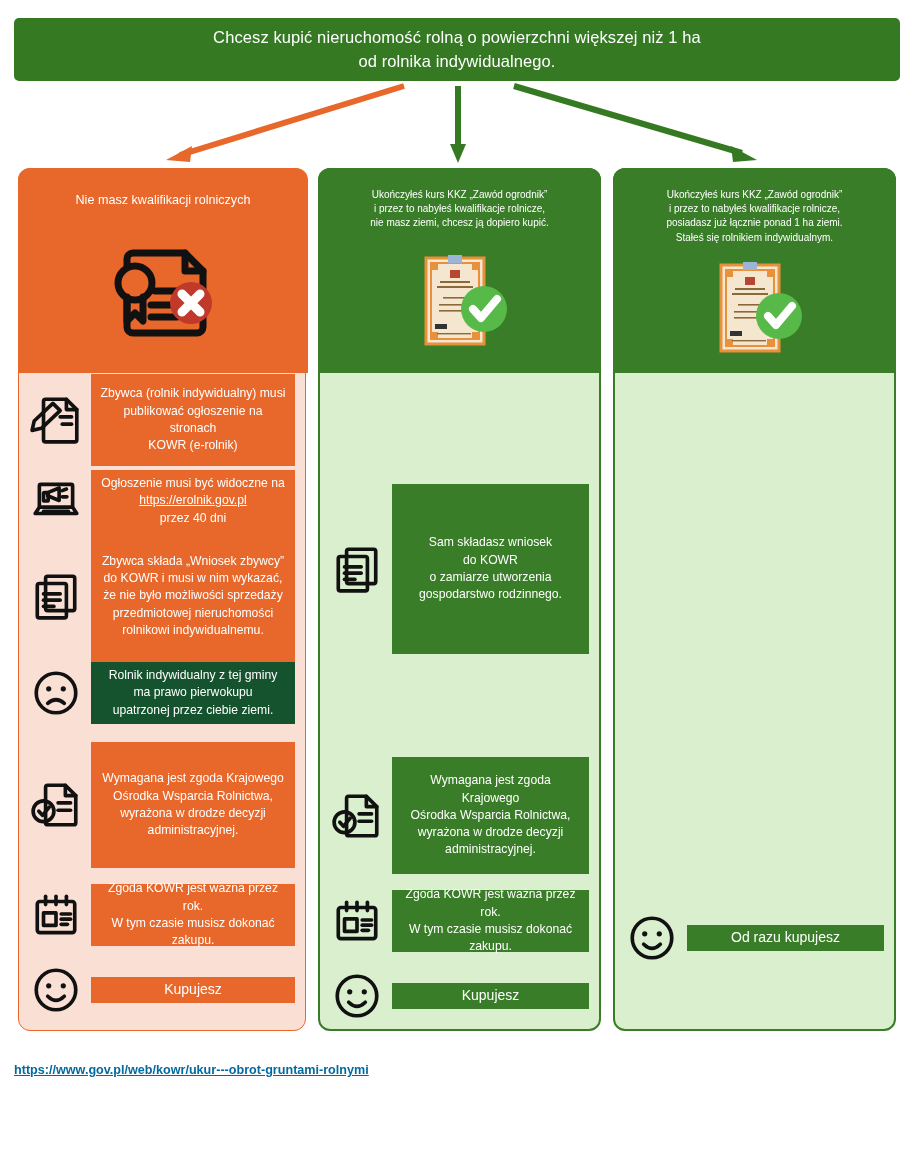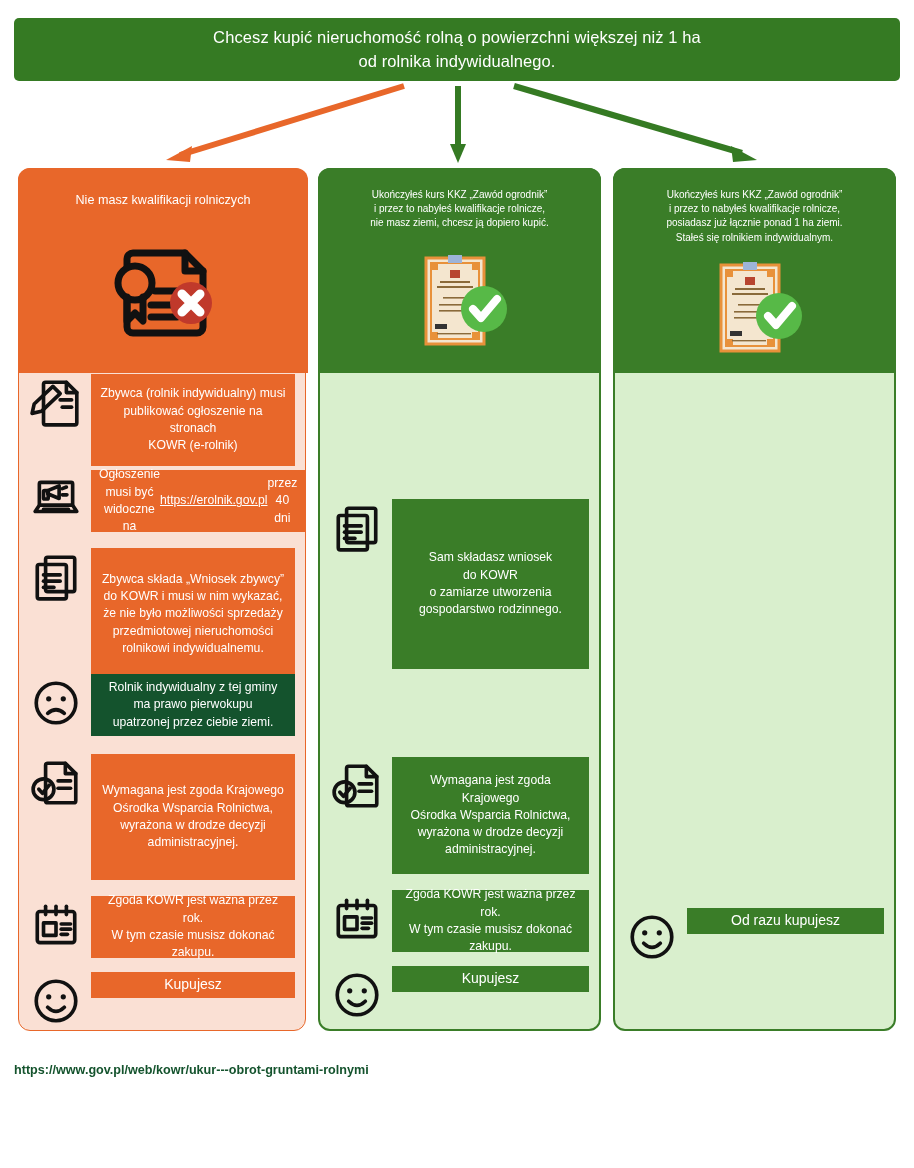--- a/index.html
+++ b/index.html
@@ -49,21 +49,21 @@
   }
   .head-a .head-title{margin-top:24px;font-size:12.6px;}
   .head-b .head-title{margin-top:20px;}
   .head-c .head-title{margin-top:20px;}
 
   .head-emblem{flex:1;display:flex;align-items:center;justify-content:center;width:100%;}
 
   
   .rows{position:absolute;left:0;top:205px;width:100%;}
   .row{
-    display:flex;box-sizing:border-box;
+    display:flex;align-items:center;box-sizing:border-box;
     padding:0 10px 0 8px;
   }
   .row-icon{
     width:58px;min-width:58px;height:58px;
     display:flex;align-items:center;justify-content:center;
   }
   .row-box{
     flex:1;margin-left:6px;box-sizing:border-box;
     display:flex;align-items:center;justify-content:center;
     text-align:center;color:#fff;line-height:1.42;
@@ -78,21 +78,21 @@
 
   svg{display:block;}
   .stroke{fill:none;stroke:#111;stroke-width:7;stroke-linecap:round;stroke-linejoin:round;}
 
   
   .footer{
     position:absolute;left:14px;top:1058px;width:886px;
     font-size:12.6px;color:#1a1a1a;line-height:2.05;
   }
   .footer b{font-weight:700;}
-  .footer .url{color:#14532d;font-weight:700;}
+  .footer .url{color:#0369a1;text-decoration:underline;font-weight:700;}
 </style>
 </head>
 <body>
 
 <div class="sheet">
 
   <div class="banner">
     <div class="banner-text">Chcesz kupić nieruchomość rolną o powierzchni większej niż 1 ha
 od rolnika indywidualnego.</div>
   </div>
@@ -152,28 +152,28 @@
           <svg width="52" height="52" viewBox="0 0 100 100">
             <rect class="stroke" x="18" y="18" width="64" height="44" rx="3"></rect>
             <path class="stroke" d="M10 74 h80 l-8 -12 H18 z"></path>
             <line class="stroke" x1="26" y1="70" x2="74" y2="70" stroke-width="5"></line>
             <path class="stroke" d="M34 34 l22 -9 v24 l-22 -9 z"></path>
             <rect class="stroke" x="26" y="34" width="9" height="16" rx="2"></rect>
             <line class="stroke" x1="62" y1="30" x2="70" y2="27" stroke-width="5"></line>
             <line class="stroke" x1="62" y1="42" x2="71" y2="42" stroke-width="5"></line>
           </svg>
         </div>
-        <div class="row-box box-orange" style="height:62px;flex-direction:row;">
+        <div class="row-box box-orange" style="height:62px;flex-direction:column;">
           <span>Ogłoszenie musi być widoczne na</span>
           <span class="lnk">https://erolnik.gov.pl</span>
           <span>przez 40 dni</span>
         </div>
       </div>
 
-      <div class="row" style="height:120px;margin-top:16px">
+      <div class="row" style="height:120px;margin-top:4px">
         <div class="row-icon">
           <svg width="52" height="52" viewBox="0 0 100 100">
             <rect class="stroke" x="30" y="12" width="56" height="66" rx="4"></rect>
             <rect class="stroke" x="14" y="26" width="56" height="66" rx="4" fill="#fae0d4"></rect>
             <line class="stroke" x1="26" y1="46" x2="58" y2="46" stroke-width="6"></line>
             <line class="stroke" x1="26" y1="58" x2="58" y2="58" stroke-width="6"></line>
             <line class="stroke" x1="26" y1="70" x2="46" y2="70" stroke-width="6"></line>
           </svg>
         </div>
         <div class="row-box box-orange" style="height:132px">Zbywca składa „Wniosek zbywcy”

